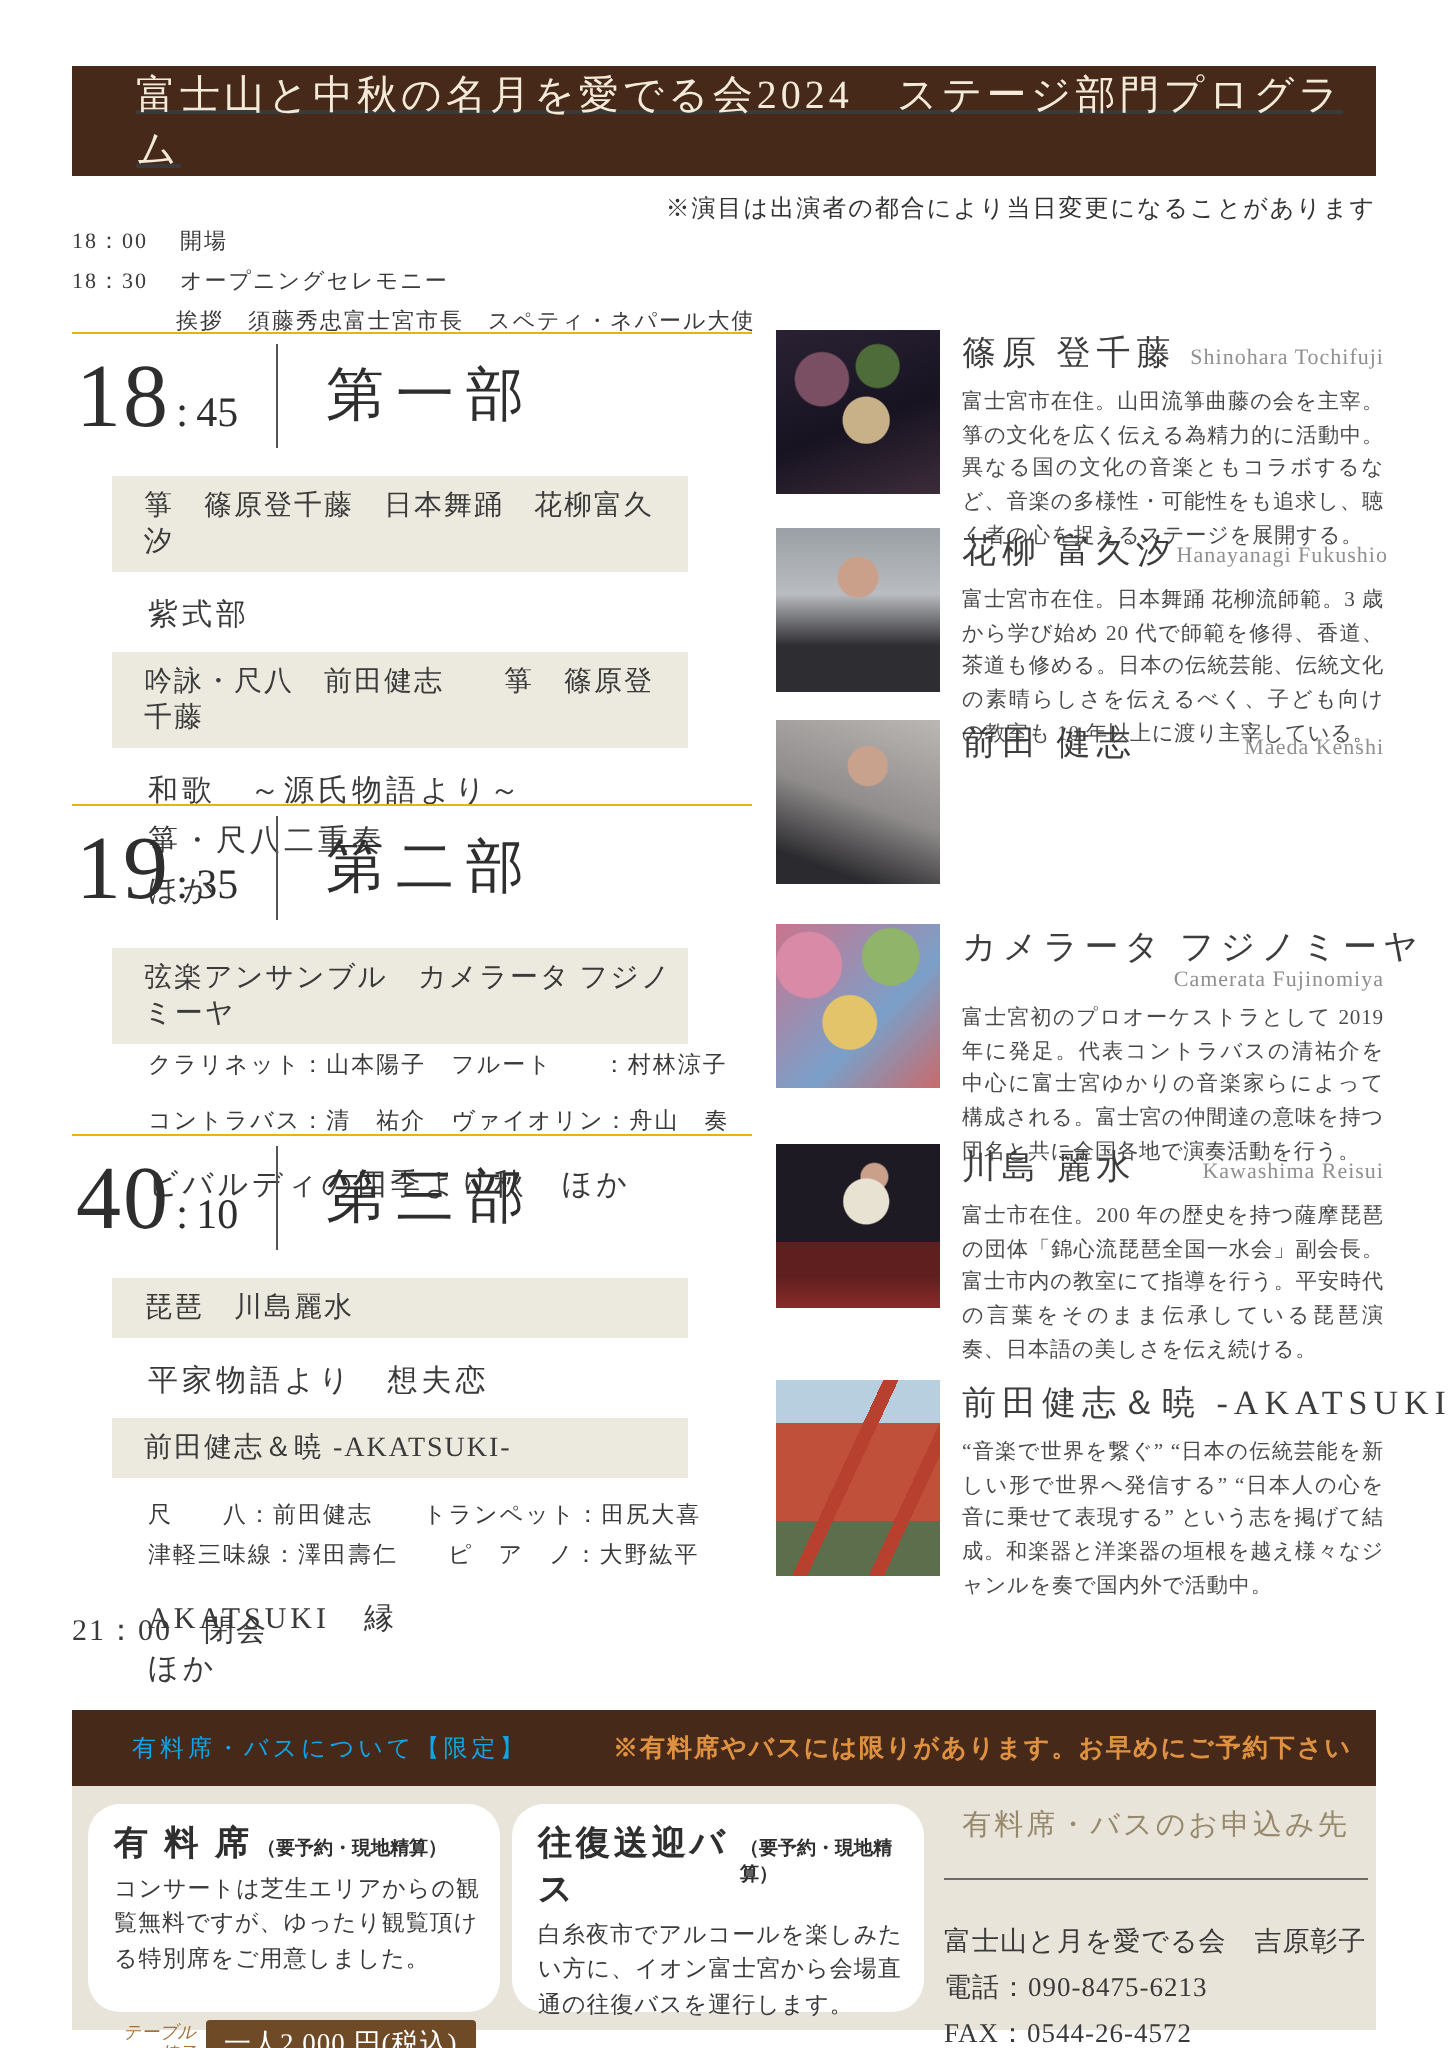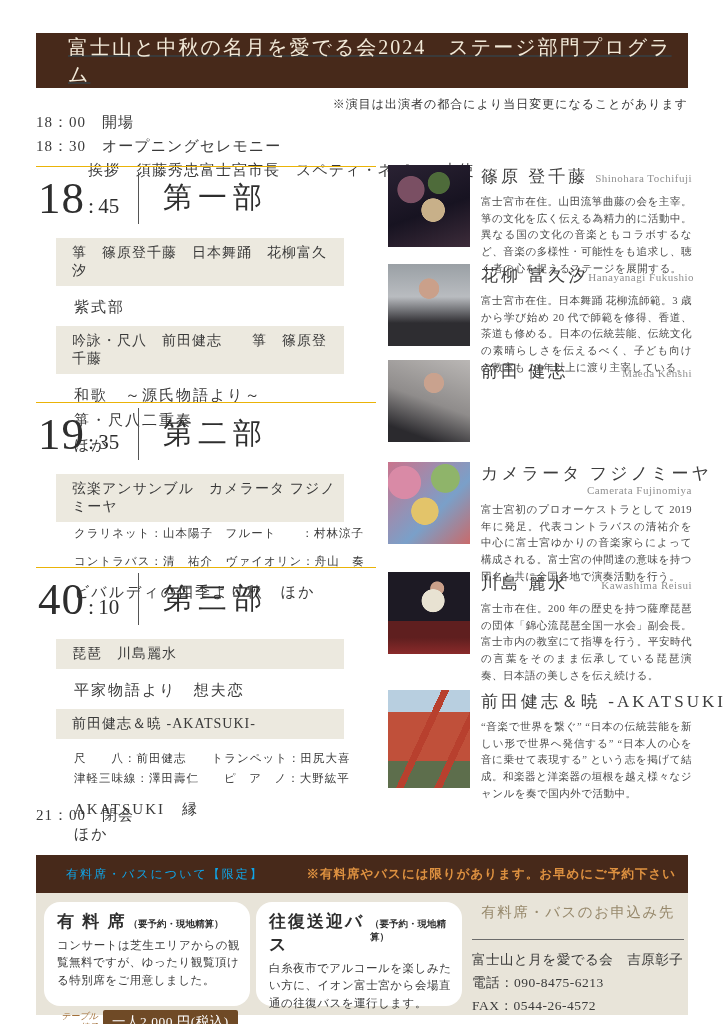--- a/index.html
+++ b/index.html
@@ -17,21 +17,21 @@
     background:#47291a; display:flex; align-items:center; padding-left:32px;text-decoration:underline;
   }
   .banner-title { color:#f3ead9; font-size:20px; letter-spacing:2px; }
 
   .notice {
     position:absolute; right:36px; top:96px; font-size:12px; color:#333;
     letter-spacing:1px;
   }
 
   
-  .pre { position:absolute; left:36px; top:113px; font-size:15px; letter-spacing:1px; }
+  .pre { position:absolute; left:36px; top:113px; font-size:11px; letter-spacing:1px; }
   .pre-line { margin-bottom:5px; }
   .pre-time { margin-right:16px; }
   .pre-sub { margin-left:52px; margin-top:2px; }
 
   
   .sec { position:absolute; left:36px; width:340px; border-top:1px solid #eab308; }
   .sec-head { display:flex; align-items:center; height:62px; }
   .sec-time { display:flex; align-items:baseline; width:96px; padding-left:2px; }
   .t-big { font-size:45px; line-height:1; letter-spacing:1px; color:#2e2e2e; }
   .t-colon { font-size:22px; margin:0 4px 0 3px; color:#2e2e2e; }
@@ -122,21 +122,21 @@
     background:#6f4a26; color:#ffffff; font-size:13.5px; letter-spacing:0.5px;
     padding:3px 9px 4px; border-radius:2px; white-space:nowrap;
   }
 
   .contact { position:absolute; left:436px; top:10px; width:212px; }
   .contact-heading {
     font-size:14.5px; color:#97896c; letter-spacing:1.5px;
     border-bottom:1px solid #6b6b6b; padding-bottom:17px;text-align:center;
   }
   .contact-line { font-size:13.5px; margin-top:5px; letter-spacing:0.5px; color:#3a3a3a; }
-  .contact-line.org { margin-top:11px; }
+  .contact-line.org { margin-top:22px; }
 </style>
 </head>
 <body>
 
 <div class="page">
 
   <div class="banner">
     <span class="banner-title">富士山と中秋の名月を愛でる会2024　ステージ部門プログラム</span>
   </div>
   <div class="notice">※演目は出演者の都合により当日変更になることがあります</div>

